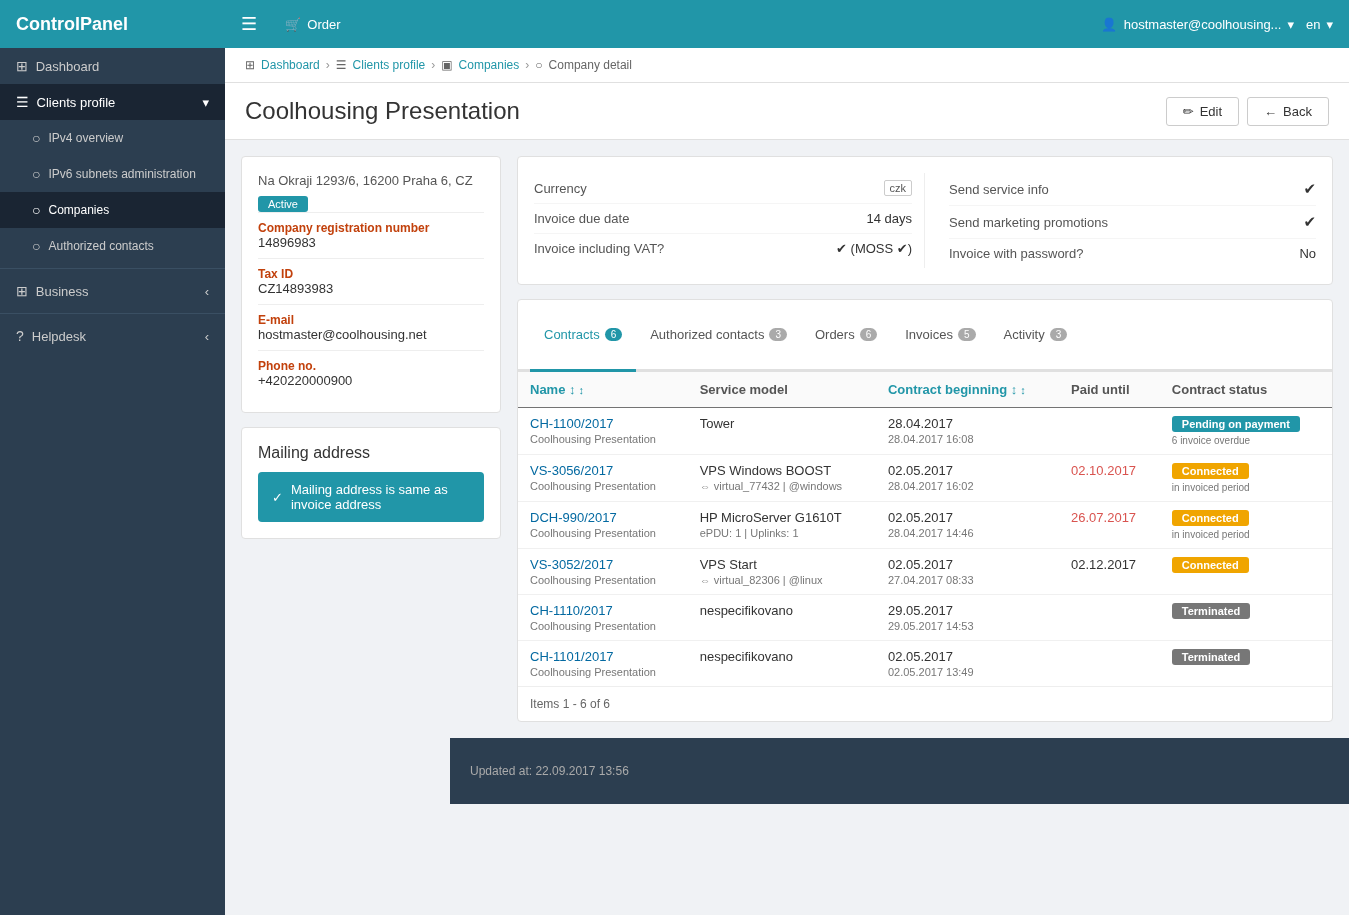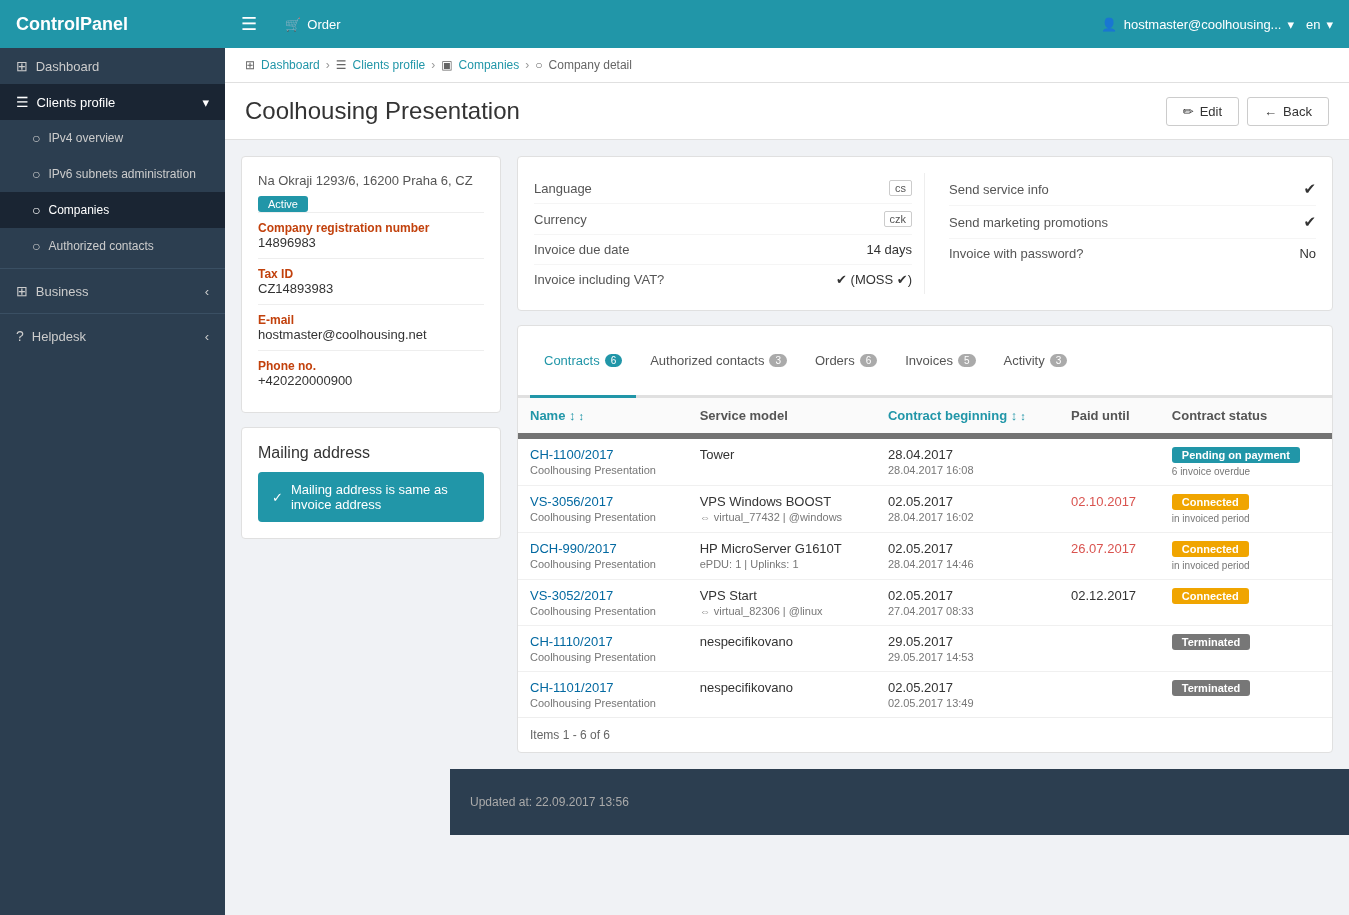--- a/index.html
+++ b/index.html
@@ -248,21 +248,21 @@
     .tab.active .tab-badge { background: #2196a8; }
 
     
     .table-container { padding: 0; }
     table { width: 100%; border-collapse: collapse; font-size: 13px; }
     th {
       padding: 10px 12px;
       text-align: left;
       color: #555;
       font-weight: 600;
-      border-bottom: 6px solid #737373;
+      border-bottom: 1px solid #737373;
       background: #fafafa;
       white-space: nowrap;
     }
     th.sortable { color: #2196a8; cursor: pointer; }
     th.sortable::after { content: ' ↕'; font-size: 11px; }
     td {
       padding: 8px 12px;
       border-bottom: 1px solid #f0f0f0;
       vertical-align: top;
     }
@@ -435,26 +435,20 @@
           <span>Mailing address is same as invoice address</span>
         </div>
       </div>
 
     </div>
 
     <div class="right-panel">
 
       <div class="info-card">
         <div class="info-section">
-          <div class="info-row">
-            <span class="info-label">Language</span>
-            <span class="info-value">
-              <span class="lang-badge">cs</span>
-            </span>
-          </div>
           <div class="info-row">
             <span class="info-label">Currency</span>
             <span class="info-value">
               <span class="lang-badge">czk</span>
             </span>
           </div>
           <div class="info-row">
             <span class="info-label">Invoice due date</span>
             <span class="info-value">14 days</span>
           </div>

